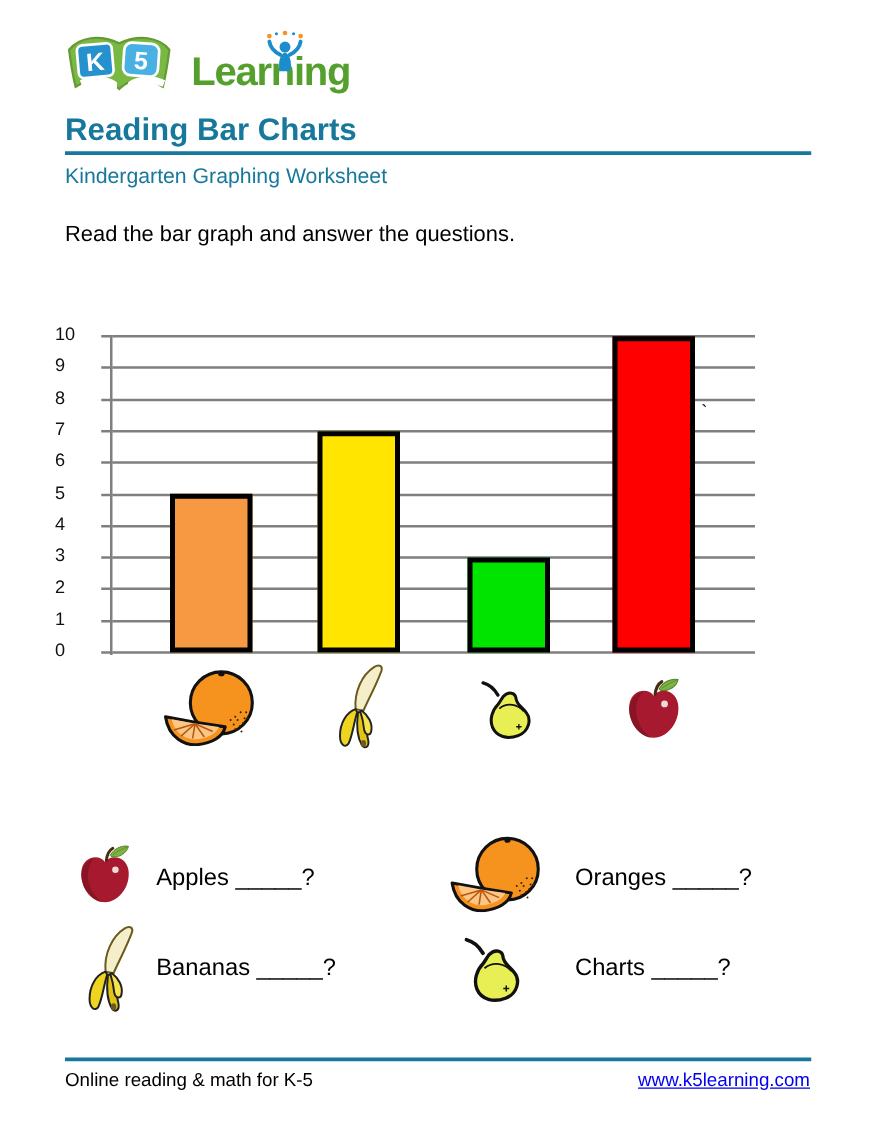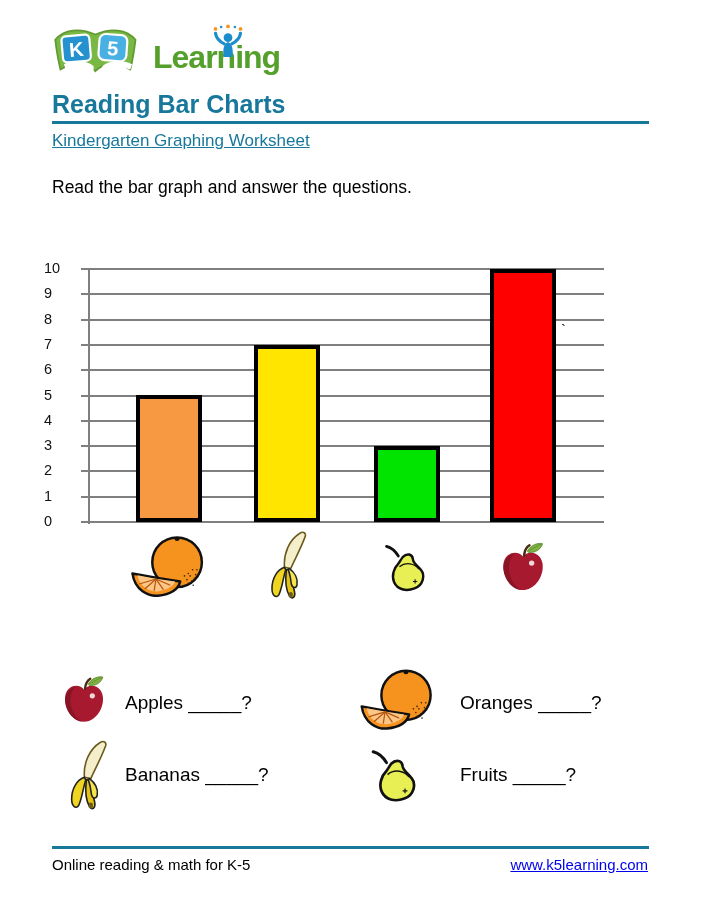--- a/index.html
+++ b/index.html
@@ -7,21 +7,21 @@
   #page{position:relative;width:701px;height:901px;background:#fff;overflow:hidden;}
 
   
   #logo{position:absolute;left:50px;top:22px;height:60px;display:flex;align-items:center;}
   #logo .learning-text{font-size:32px;font-weight:bold;color:#55a02d;letter-spacing:-1px;margin-left:7px;margin-top:10px;}
   #logo .person{position:absolute;left:158px;top:2px;}
 
   
   .doc-title{position:absolute;left:52px;top:90px;font-size:25px;font-weight:bold;color:#17789c;}
   .title-rule{position:absolute;left:52px;top:121px;width:597px;height:3px;background:#17789c;}
-  .doc-subtitle{position:absolute;left:52px;top:131px;font-size:17px;color:#17789c;text-decoration:underline;}
+  .doc-subtitle{position:absolute;left:52px;top:131px;font-size:17px;color:#17789c;}
   .instruction{position:absolute;left:52px;top:177px;font-size:17.5px;color:#000;}
 
   
   .chart-title{position:absolute;left:90px;top:228px;width:514px;text-align:center;font-size:20px;color:#000;}
   #plot{position:absolute;left:90px;top:269px;width:514px;height:253px;}
   .yaxis-line{position:absolute;left:-2px;top:-1px;width:2px;height:256px;background:#7f7f7f;}
   .gridline{position:absolute;left:0;width:514px;height:2px;background:#7f7f7f;}
   .tick{position:absolute;left:-9px;width:9px;height:2px;background:#7f7f7f;}
   .ylabel{position:absolute;left:-46px;width:34px;text-align:left;font-size:14.5px;color:#111;}
   .bar{position:absolute;bottom:0;width:66px;box-sizing:border-box;border:4px solid #000;}
@@ -213,20 +213,20 @@
         <svg width="64" height="78">
           <use href="#sym-banana" width="100%" height="100%"></use>
         </svg>
       </span>
       <span class="q-label" style="left: 125px; top: 764px; text-align: right;">Bananas _____?</span>
       <span class="q-icon" style="left: 366px; top: 744px;">
         <svg width="60" height="66">
           <use href="#sym-pear" width="100%" height="100%"></use>
         </svg>
       </span>
-      <span class="q-label" style="left: 460px; top: 764px;">Fruits _____?</span>
+      <span class="q-label" style="left: 460px; top: 764px;">Charts _____?</span>
     </div>
 
   <div class="footer-rule"></div>
   <div class="footer-left">Online reading &amp; math for K-5</div>
   <a class="footer-link" href="#">www.k5learning.com</a>
 
 </div>
 
 </body></html>

